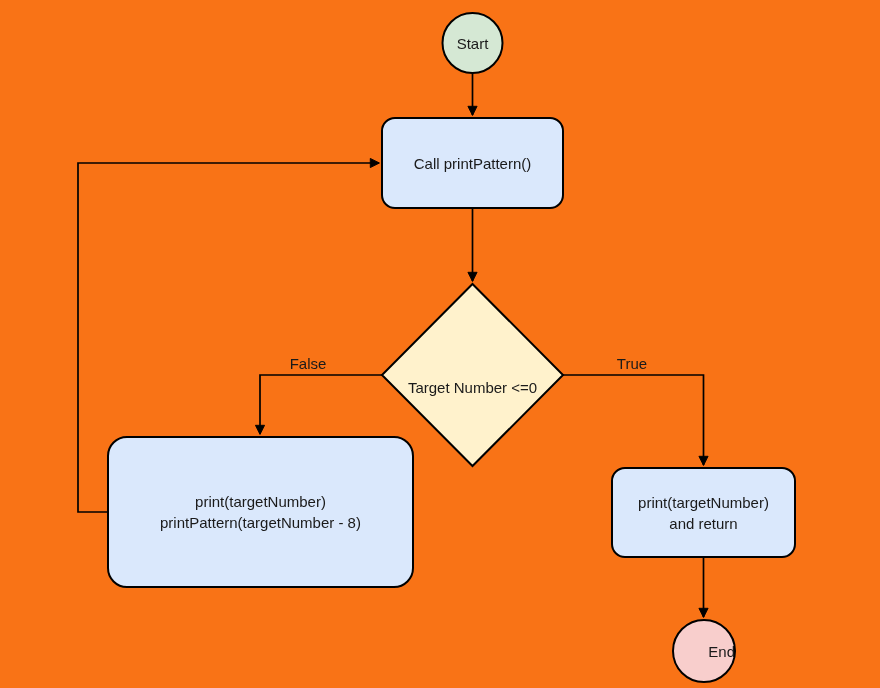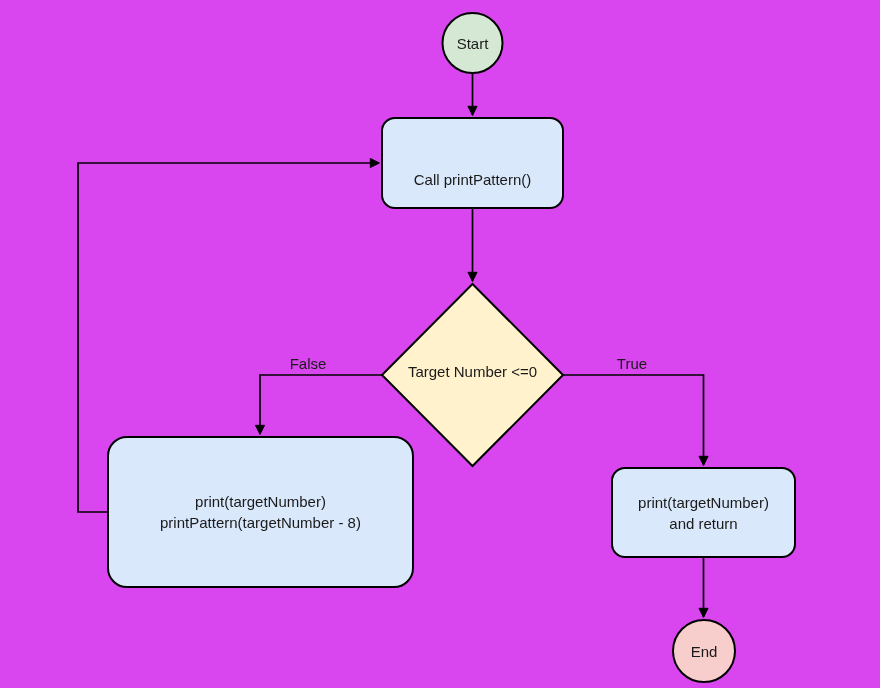--- a/index.html
+++ b/index.html
@@ -1,45 +1,45 @@
 <!DOCTYPE html>
 <html><head>
 <meta charset="utf-8">
 <style>
   html, body { margin: 0; padding: 0; background: #ffffff; }
   .canvas {
     position: relative;
     width: 880px;
     height: 688px;
-    background: #d946ef;
+    background: #f97316;
     font-family: "Liberation Sans", sans-serif;
     overflow: hidden;
   }
   .wires { position: absolute; left: 0; top: 0; }
   .label {
     position: absolute;
     display: flex;
     flex-direction: column;
     align-items: center;
     justify-content: center;
     text-align: center;
     color: #1a1a1a;
     font-size: 15px;
     line-height: 21px;
     white-space: nowrap;
     pointer-events: none;
   }
   .lbl-start   { left: 442px; top: 13px;  width: 61px;  height: 60px; }
-  .lbl-call    { left: 382px; top: 118px; width: 181px; height: 90px; margin-top: 16px; }
-  .lbl-decide  { left: 384px; top: 280px; width: 177px; height: 182px; }
+  .lbl-call    { left: 382px; top: 118px; width: 181px; height: 90px; }
+  .lbl-decide  { left: 384px; top: 296px; width: 177px; height: 182px; }
   .lbl-false   { left: 268px; top: 353px; width: 80px;  height: 20px; }
   .lbl-true    { left: 592px; top: 353px; width: 80px;  height: 20px; }
   .lbl-recurse { left: 108px; top: 437px; width: 305px; height: 150px; }
   .lbl-return  { left: 612px; top: 468px; width: 183px; height: 89px; }
-  .lbl-end     { left: 673px; top: 620px; width: 62px;  height: 62px; }
+  .lbl-end     { left: 673px; top: 620px; width: 62px;  height: 62px; align-items: flex-end; }
 </style>
 </head>
 <body>
 
 <div class="canvas">
 
   <svg class="wires" width="880" height="688" viewBox="0 0 880 688">
     <defs>
       <marker id="arrow" viewBox="0 0 12 12" refX="10.5" refY="6" markerWidth="13" markerHeight="11" markerUnits="userSpaceOnUse" orient="auto">
         <path d="M1,1 L11,6 L1,11 Z" fill="#000000" stroke="#000000" stroke-width="1"></path>

